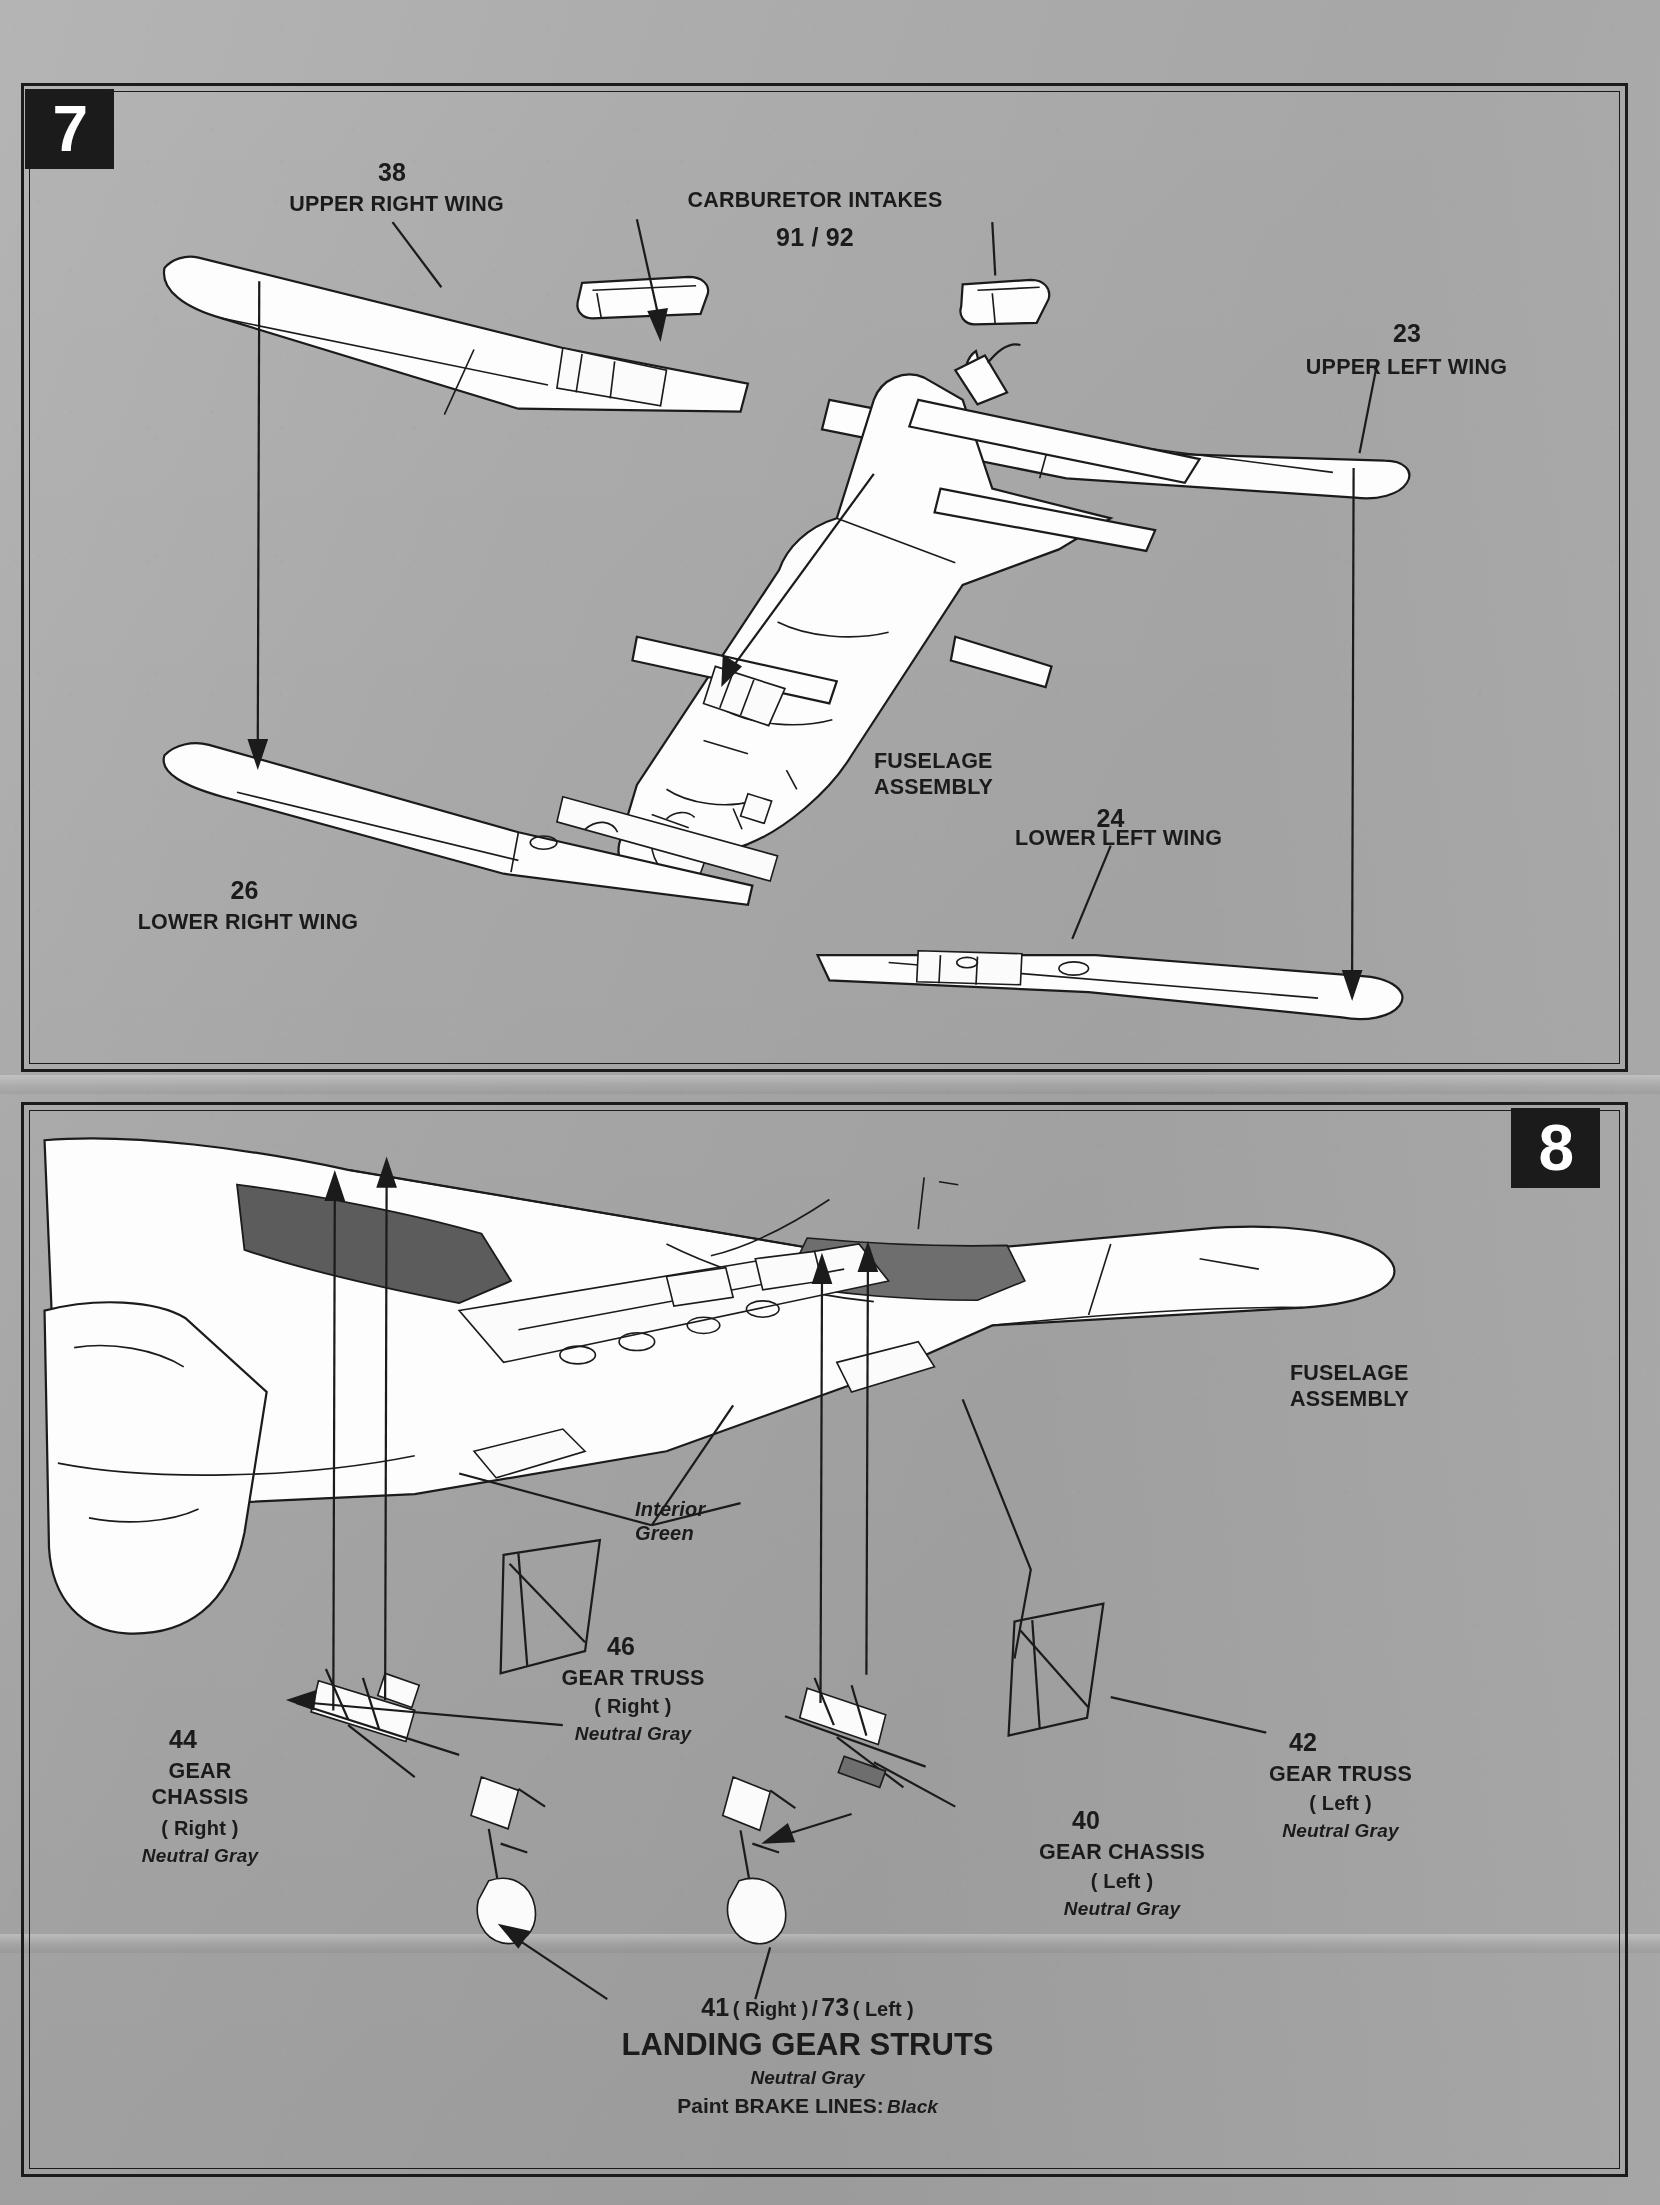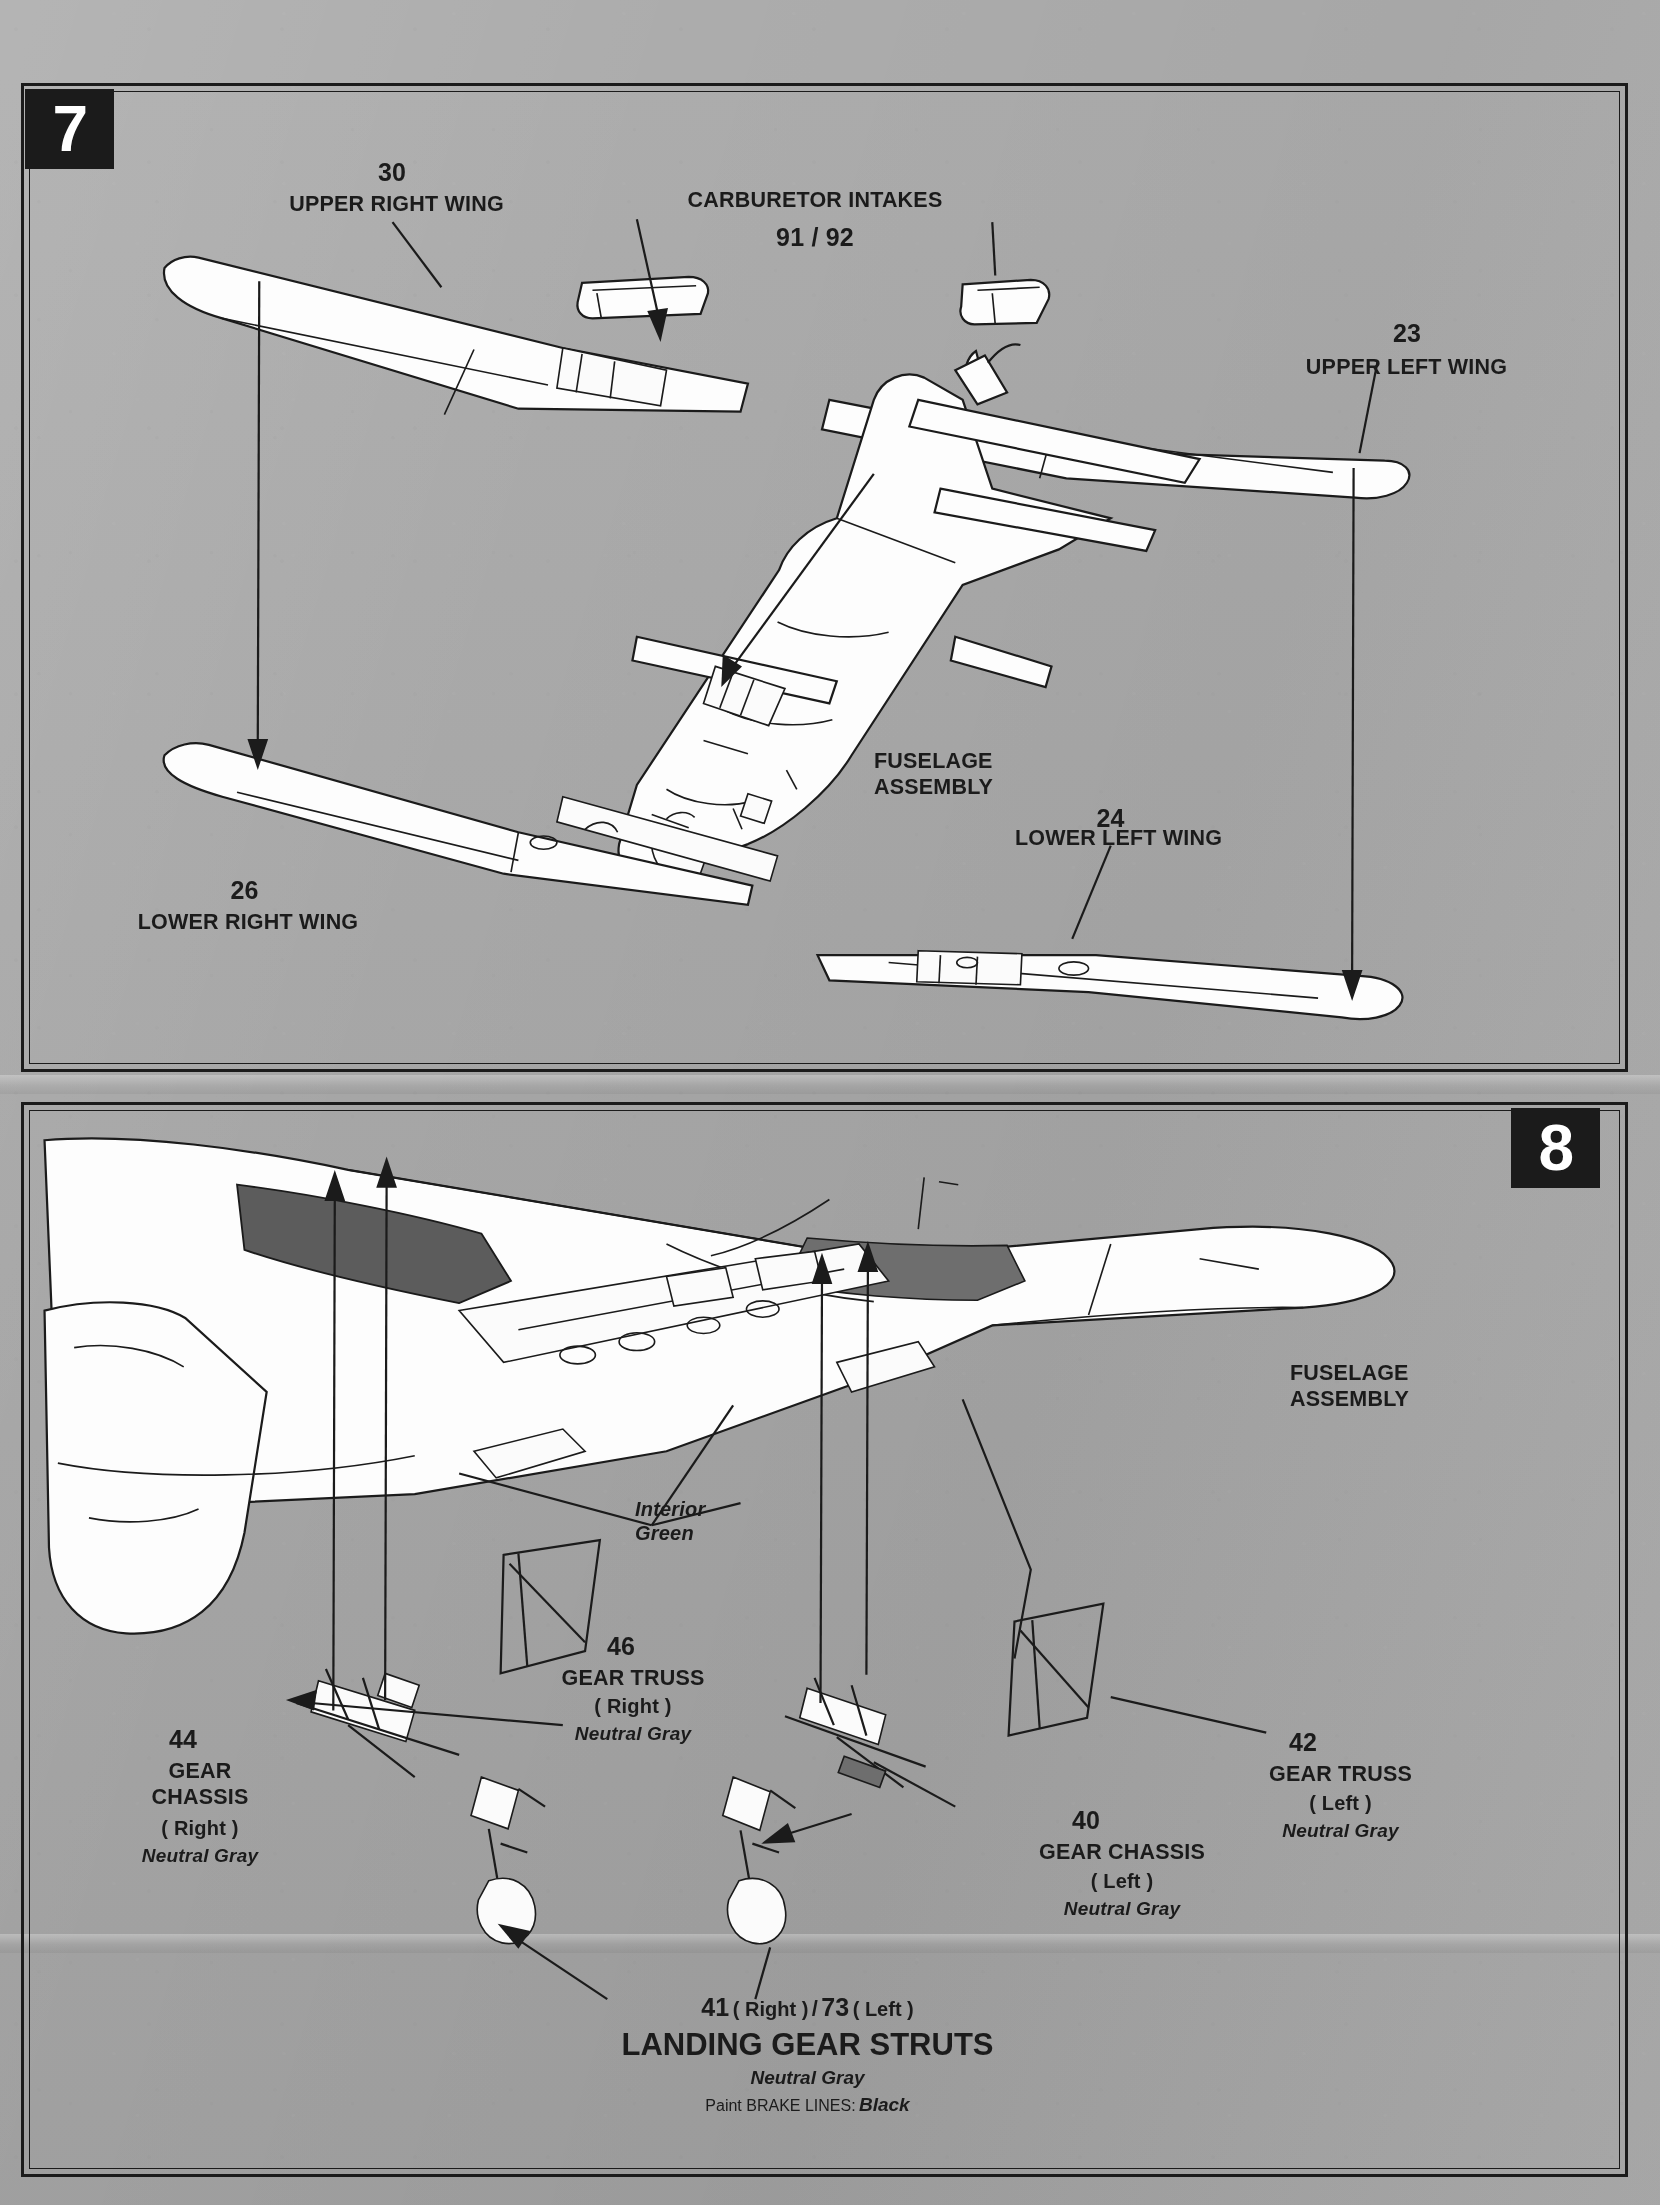--- a/index.html
+++ b/index.html
@@ -206,21 +206,21 @@
       <path class="ln" d="M1340 300 L 1344 372"></path>
       <path class="ln" d="M1860 490 L 1836 612"></path>
       <path class="ln" d="M1828 632 L 1826 1310"></path>
       <path d="M1826 1352 L 1812 1310 L 1840 1310 Z" fill="#1b1b1b"></path>
       <path class="ln" d="M1180 640 L 990 900"></path>
       <path d="M974 928 L 976 884 L 1002 900 Z" fill="#1b1b1b"></path>
       <path class="ln" d="M1500 1142 L 1448 1268"></path>
     </g>
   </svg>
 
-  <div class="lbl num c" style="left:318px; top:157px; width:148px;">30</div>
+  <div class="lbl num c" style="left:318px; top:157px; width:148px;">38</div>
   <div class="lbl c" style="left:230px; top:191px; width:333px;">UPPER RIGHT WING</div>
 
   <div class="lbl c" style="left:615px; top:187px; width:400px;">CARBURETOR INTAKES</div>
   <div class="lbl num c" style="left:689px; top:222px; width:252px;">91  /  92</div>
 
   <div class="lbl num c" style="left:1333px; top:318px; width:148px;">23</div>
   <div class="lbl c" style="left:1229px; top:354px; width:355px;">UPPER LEFT WING</div>
 
   <div class="lbl" style="left:874px; top:748px; width:252px;">FUSELAGE
 ASSEMBLY</div>
@@ -372,19 +372,19 @@
     <div style="font-weight:bold; color:#1b1b1b;">
       <span class="lbl num" style="position:static; font-size:25px;">41</span>
       <span style="font-size:20px;">( Right )</span>
       <span style="font-size:22px;">/</span>
       <span class="lbl num" style="position:static; font-size:25px;">73</span>
       <span style="font-size:20px;">( Left )</span>
     </div>
     <div style="font-weight:bold; font-size:31px; margin-top:4.4px; color:#1b1b1b;">LANDING GEAR STRUTS</div>
     <div class="sub-ital" style="margin-top:4.4px; color:#1b1b1b;">Neutral Gray</div>
     <div style="margin-top:4.4px; color:#1b1b1b;">
-      <span style="font-weight:normal; font-size:16px;">Paint BRAKE LINES:</span>
+      <span style="font-weight:bold; font-size:21px;">Paint BRAKE LINES:</span>
       <span class="sub-ital">Black</span>
     </div>
   </div>
 
 </div>
 
 
 </body></html>

